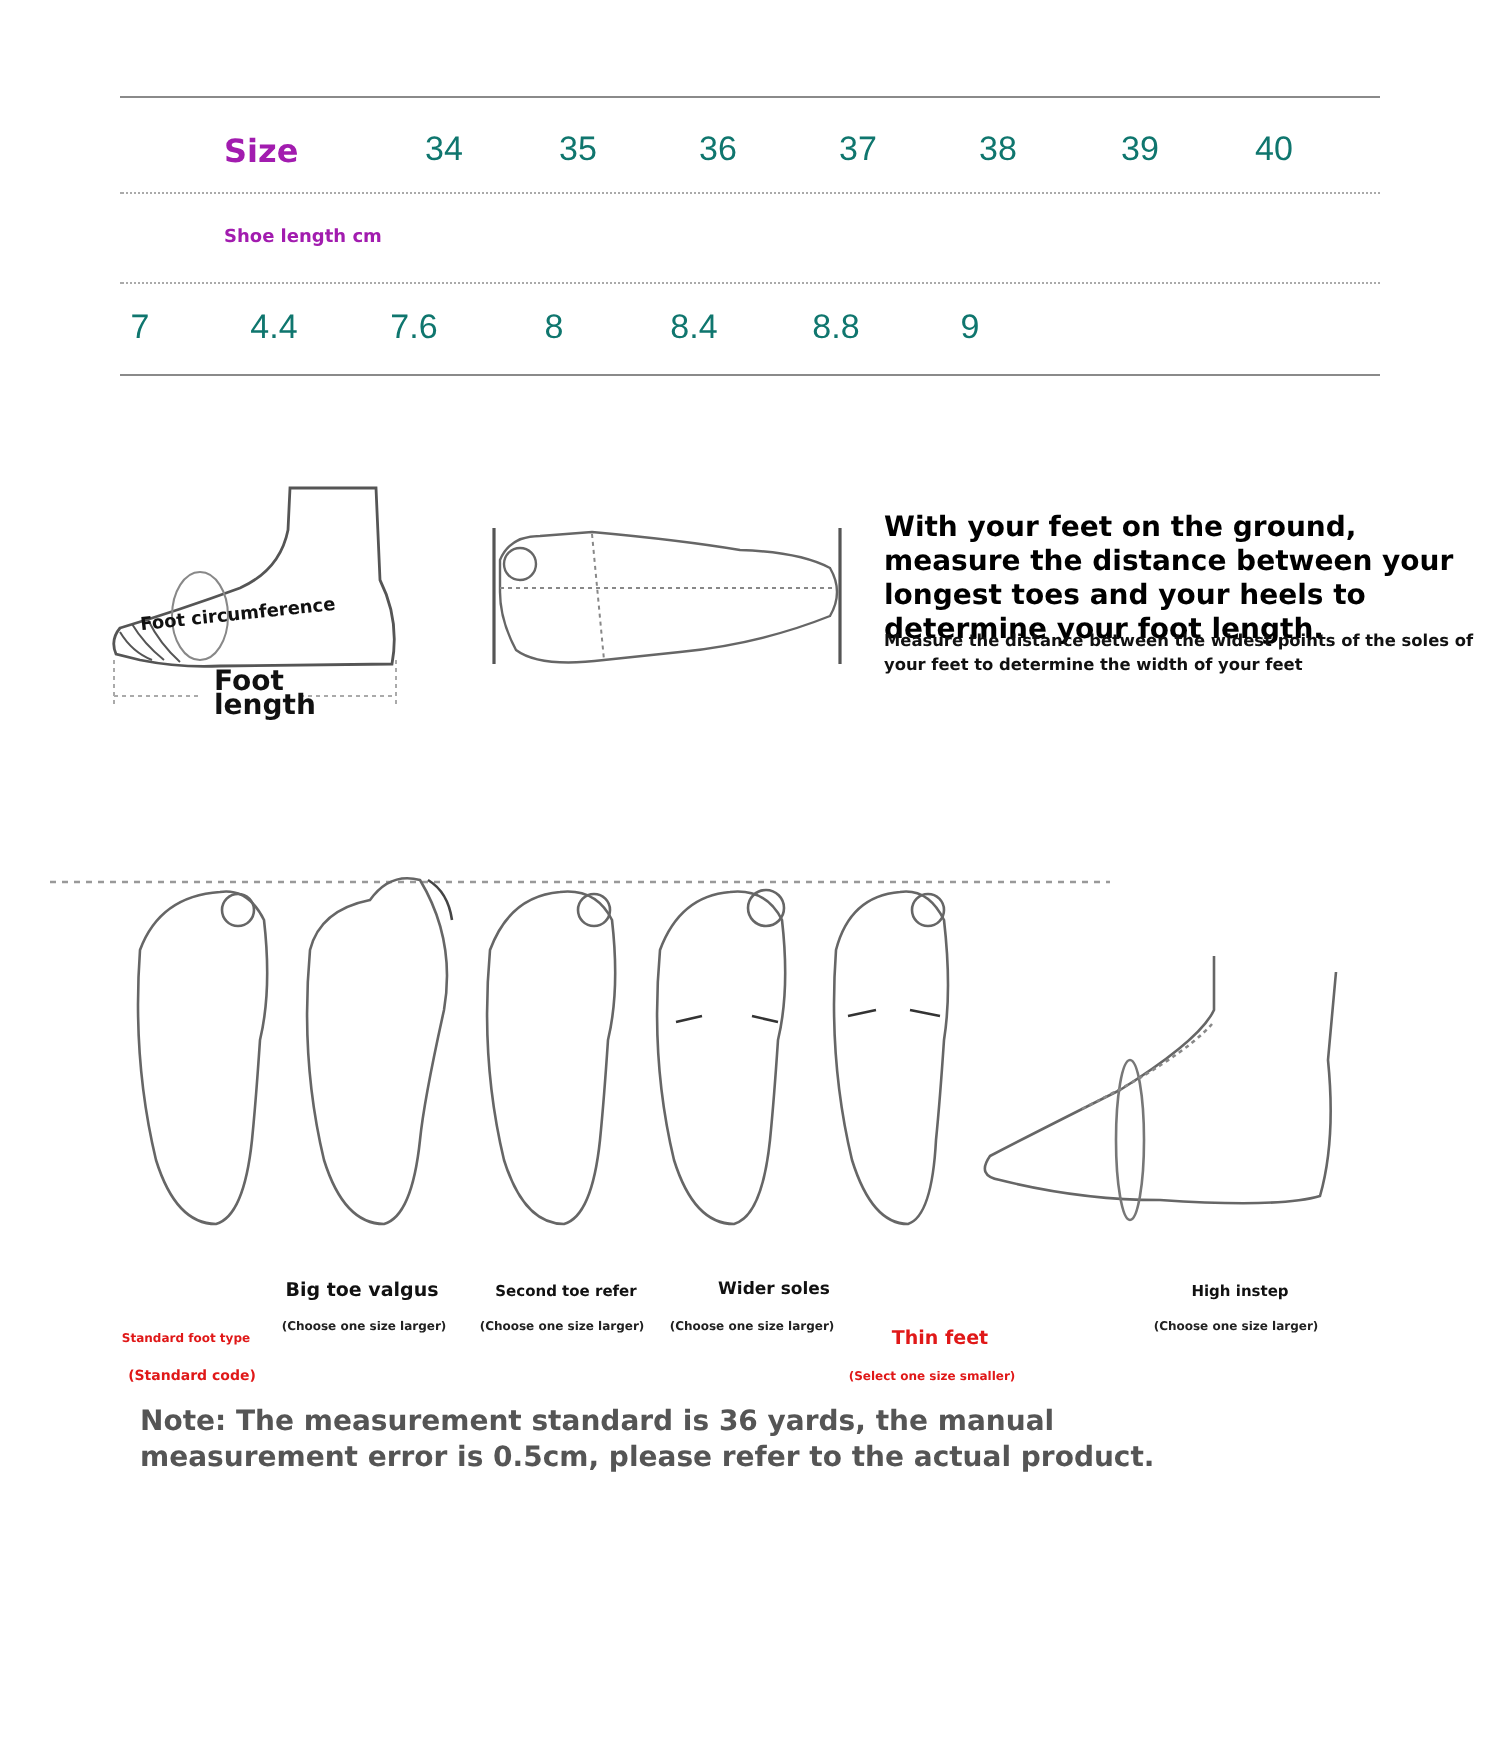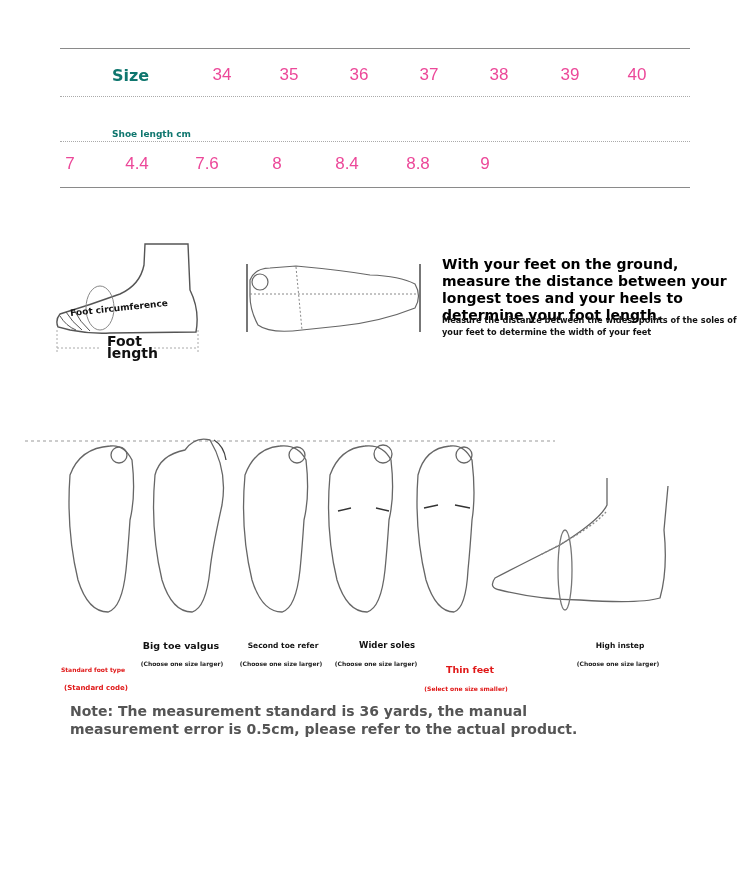--- a/index.html
+++ b/index.html
@@ -3,23 +3,23 @@
 <meta charset="utf-8">
 <style>
   html, body { margin:0; padding:0; background:#ffffff; }
   body { width:750px; height:880px; position:relative; overflow:hidden; font-family:"DejaVu Sans", sans-serif; color:#222; }
   .abs { position:absolute; }
   
   .tbl-line { position:absolute; left:60px; width:630px; height:0; }
   .solid { border-top:1.5px solid #8a8a8a; }
   .dotted { border-top:1px dotted #aaa; }
   .row { position:absolute; left:60px; width:630px; display:flex; align-items:center; }
-  .row .label { width:100px; margin-left:52px; font-weight:bold; color:#0f766e; }
+  .row .label { width:100px; margin-left:52px; font-weight:bold; color:#a21caf; }
   .row .cells { position:relative; flex:1; height:100%; }
-  .cell { position:absolute; transform:translateX(-50%); font-family:"Liberation Sans", sans-serif; font-size:17px; color:#ec4899; top:50%; margin-top:-10px; }
+  .cell { position:absolute; transform:translateX(-50%); font-family:"Liberation Sans", sans-serif; font-size:17px; color:#0f766e; top:50%; margin-top:-10px; }
   .lbl-size { font-size:16px; }
   .lbl-small { font-size:9px; }
   .lbl-mid { font-size:12.5px; line-height:14px; }
   
   .measure-main { left:442px; top:256px; width:300px; font-size:14px; font-weight:bold; line-height:17px; color:#000000; }
   .measure-sub { left:442px; top:315px; width:300px; font-size:8.2px; font-weight:bold; line-height:11.5px; color:#111; }
   .foot-lbl { font-weight:bold; font-size:14px; color:#111; }
   .type-title { position:absolute; transform:translateX(-50%); white-space:nowrap; font-weight:bold; color:#111; }
   .type-sub { position:absolute; transform:translateX(-50%); white-space:nowrap; font-size:6px; font-weight:bold; color:#222; }
   .red { color:#e01818;margin-top:25px; }
@@ -41,21 +41,21 @@
       <span class="cell" style="left:10px">34</span>
       <span class="cell" style="left:77px">35</span>
       <span class="cell" style="left:147px">36</span>
       <span class="cell" style="left:217px">37</span>
       <span class="cell" style="left:287px">38</span>
       <span class="cell" style="left:358px">39</span>
       <span class="cell" style="left:425px">40</span>
     </div>
   </div>
 
-  <div class="row" style="top:99px;height:40px;align-items:flex-end;">
+  <div class="row" style="top:99px;height:40px;">
     <div class="label lbl-small">Shoe length cm</div>
   </div>
 
   <div class="row" style="top:144px;height:40px;">
     <div class="cells">
       <span class="cell" style="left:10px">7</span>
       <span class="cell" style="left:77px">4.4</span>
       <span class="cell" style="left:147px">7.6</span>
       <span class="cell" style="left:217px">8</span>
       <span class="cell" style="left:287px">8.4</span>

